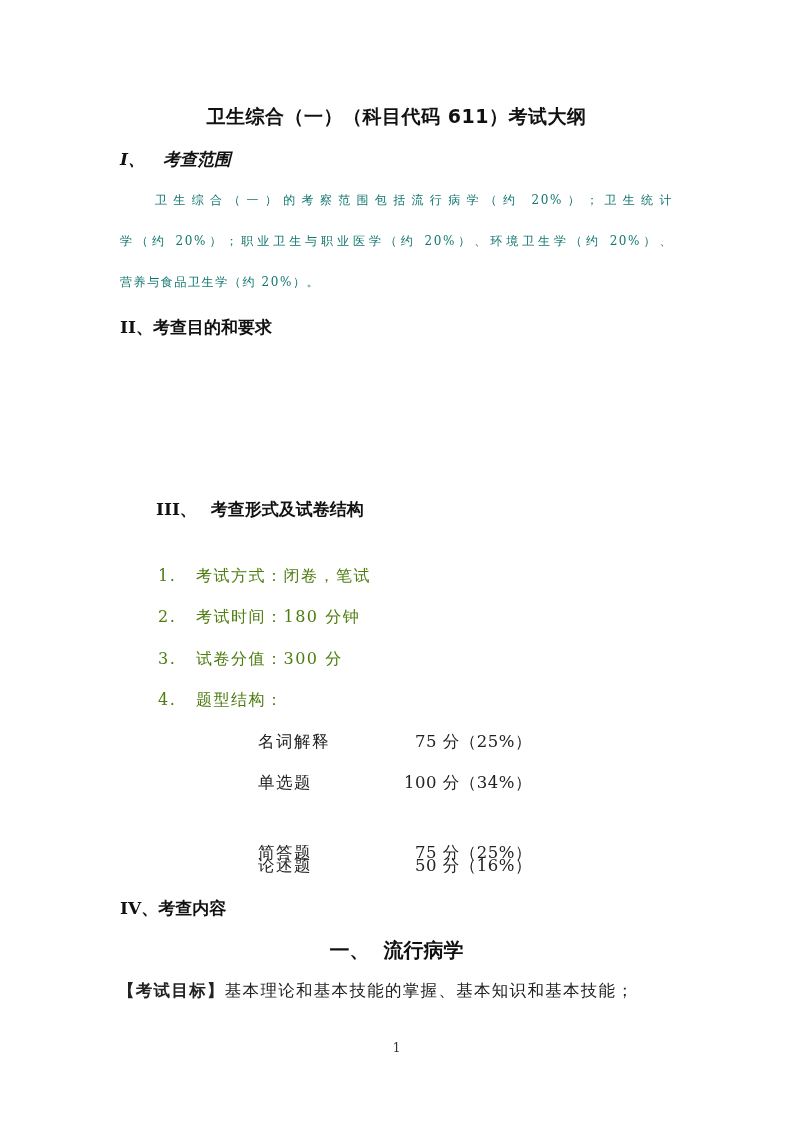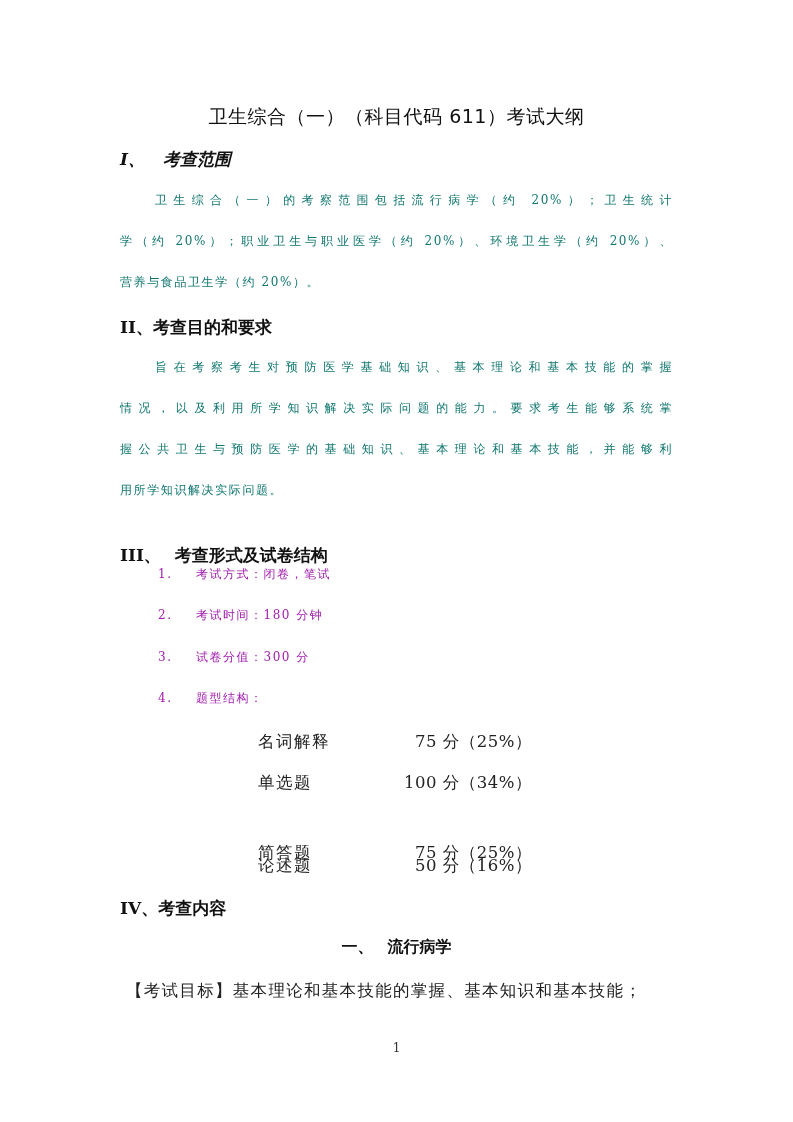--- a/index.html
+++ b/index.html
@@ -5,53 +5,53 @@
     html, body { margin: 0; padding: 0; background: #ffffff; }
     body {
       width: 793px; height: 1122px; position: relative; overflow: hidden;
       font-family: "DejaVu Serif", "Liberation Serif", serif;
       color: #111111;
     }
     .page { position: absolute; left: 0; top: 0; width: 793px; height: 1122px; }
     .title {
       position: absolute; left: 0; right: 0; top: 104px;
       text-align: center; font-family: "DejaVu Sans", "Liberation Sans", sans-serif;
-      font-size: 19px; font-weight: 400; letter-spacing: 0.5px; color: #111;
+      font-size: 19px; font-weight: 700; letter-spacing: 0.5px; color: #111;
     }
     .h {
       position: absolute; left: 120px;
       font-family: "DejaVu Sans", "Liberation Sans", sans-serif;
       font-size: 17px; font-weight: bold; color: #111;
     }
     .h .num { font-family: "DejaVu Serif", "Liberation Serif", serif; font-weight: bold; }
     .para {
       position: absolute; left: 120px; width: 553px;
       font-size: 12px; line-height: 41px; text-align: justify;
       text-align-last: left; letter-spacing: 1.6px; color: #0f766e;
     }
     .para .line { display: block; white-space: nowrap; text-align: justify; text-align-last: justify; }
     .para .line.last { text-align-last: left; }
     .para .line.indent { padding-left: 35px; }
     .list-item {
-      position: absolute; left: 158px; font-size: 12px; color: #a21caf; letter-spacing: 1.5px;
+      position: absolute; left: 158px; font-size: 16px; color: #4d7c0f; letter-spacing: 1.5px;
     }
     .list-item .n { display: inline-block; width: 38px; }
     .qrow { position: absolute; left: 258px; font-size: 16.5px; color: #222; letter-spacing: 1.5px; }
     .qrow .qname { display: inline-block; width: 120px; }
     .qrow .qscore { display: inline-block; width: 154px; text-align: right; letter-spacing: 0.5px; }
     .subhead {
       position: absolute; left: 0; right: 0; top: 937px; text-align: center;
       font-family: "DejaVu Sans", "Liberation Sans", sans-serif;
-      font-size: 16px; font-weight: bold; color: #111;
+      font-size: 20px; font-weight: bold; color: #111;
     }
     .objective {
       position: absolute; left: 118px; top: 980px; font-size: 16.5px; color: #222;
       letter-spacing: 1.3px; white-space: nowrap;
     }
-    .objective .bracket { font-weight: normal; margin-left: 8px; }
+    .objective .bracket { font-weight: bold; }
     .page-num {
       position: absolute; left: 0; right: 0; top: 1041px; text-align: center;
       font-size: 12px; color: #333;
     }
   </style>
 </head>
 <body>
 
 <div class="page">
 
@@ -62,28 +62,22 @@
   </div>
   <div class="para" style="top:180px;">
     <span class="line indent">卫生综合（一）的考察范围包括流行病学（约 20%）；卫生统计</span>
     <span class="line">学（约 20%）；职业卫生与职业医学（约 20%）、环境卫生学（约 20%）、</span>
     <span class="line last">营养与食品卫生学（约 20%）。</span>
   </div>
 
   <div class="h" style="top:316px;">
     <span class="num">II、</span><span>考查目的和要求</span>
   </div>
-  <div class="para" style="top:347px;">
-    <span class="line indent">旨在考察考生对预防医学基础知识、基本理论和基本技能的掌握</span>
-    <span class="line">情况，以及利用所学知识解决实际问题的能力。要求考生能够系统掌</span>
-    <span class="line">握公共卫生与预防医学的基础知识、基本理论和基本技能，并能够利</span>
-    <span class="line last">用所学知识解决实际问题。</span>
-  </div>
 
-  <div class="h" style="top:544px;">
+  <div class="h" style="top:498px;margin-left:36px;">
     <span class="num">III、</span><span style="display:inline-block;width:14px;"></span><span>考查形式及试卷结构</span>
   </div>
 
   <div class="list-item" style="top:566px;">
     <span class="n">1.</span><span>考试方式：闭卷，笔试</span>
   </div>
   <div class="list-item" style="top:607px;">
     <span class="n">2.</span><span>考试时间：180 分钟</span>
   </div>
   <div class="list-item" style="top:649px;">

